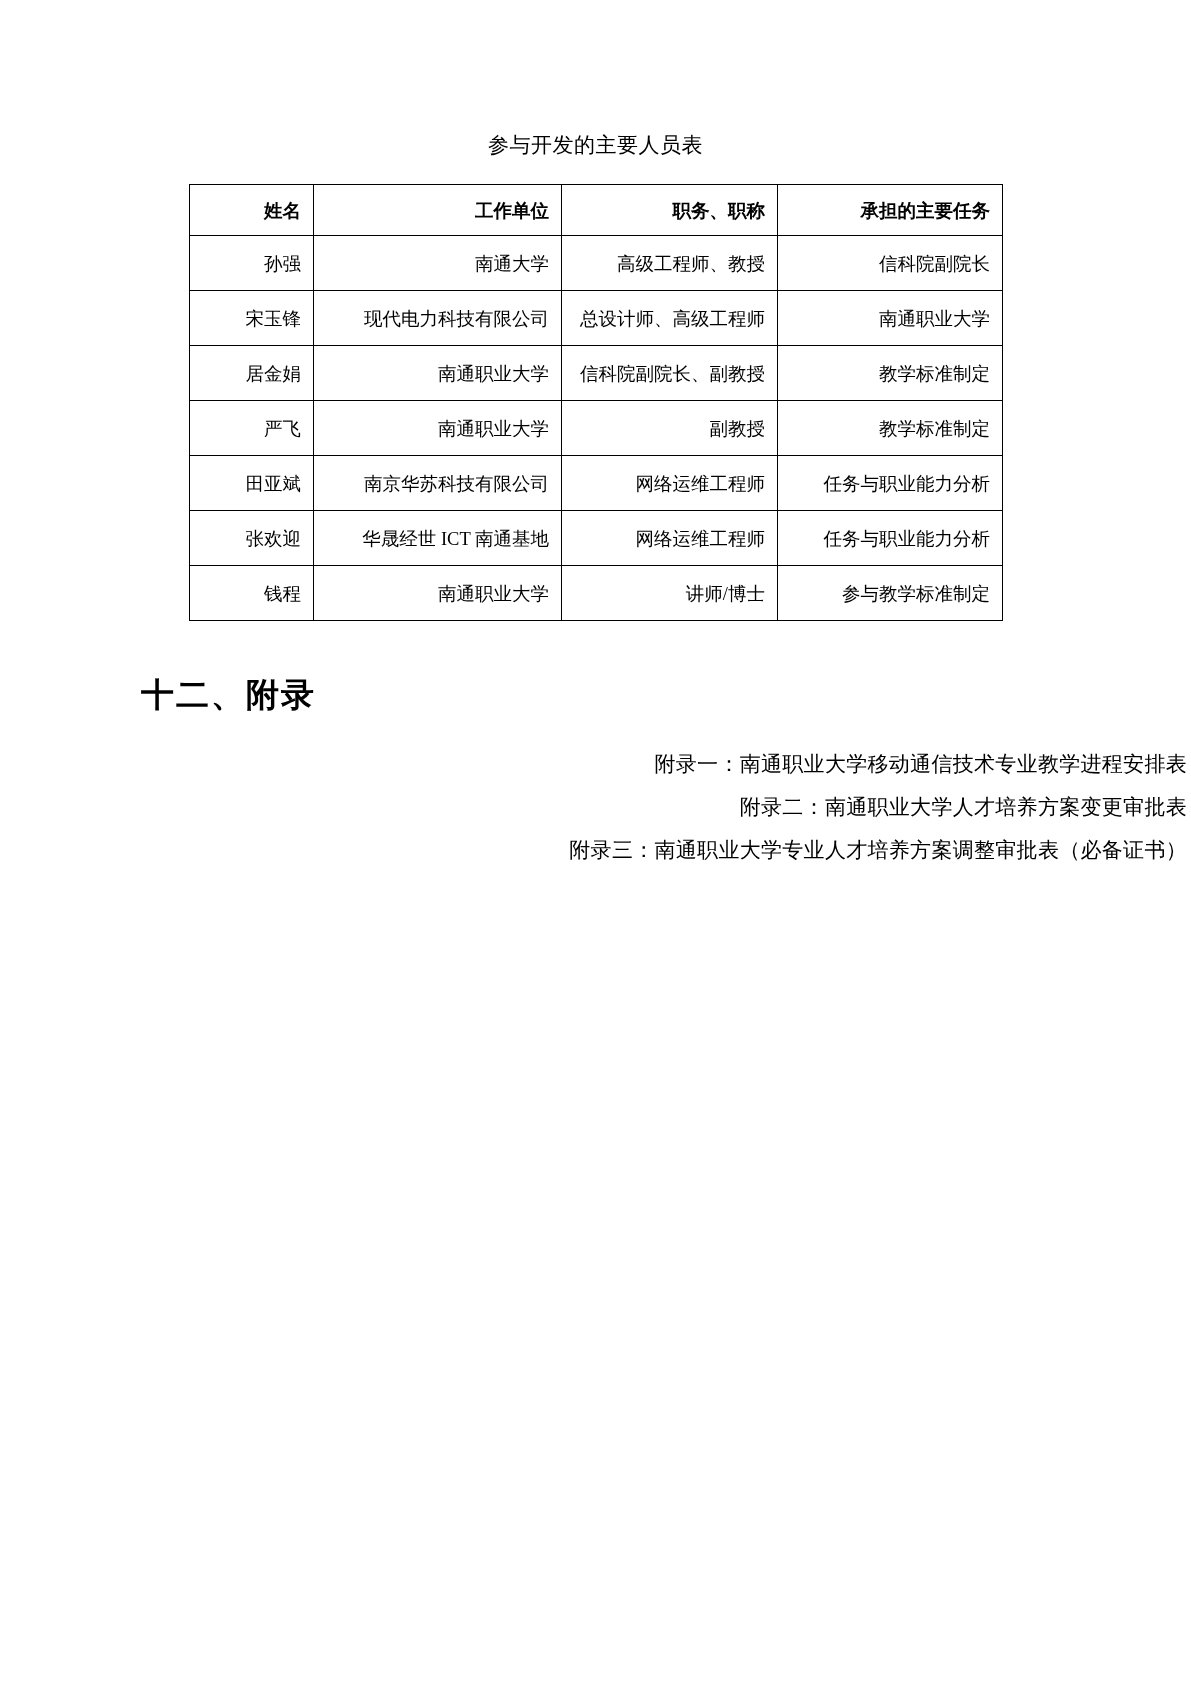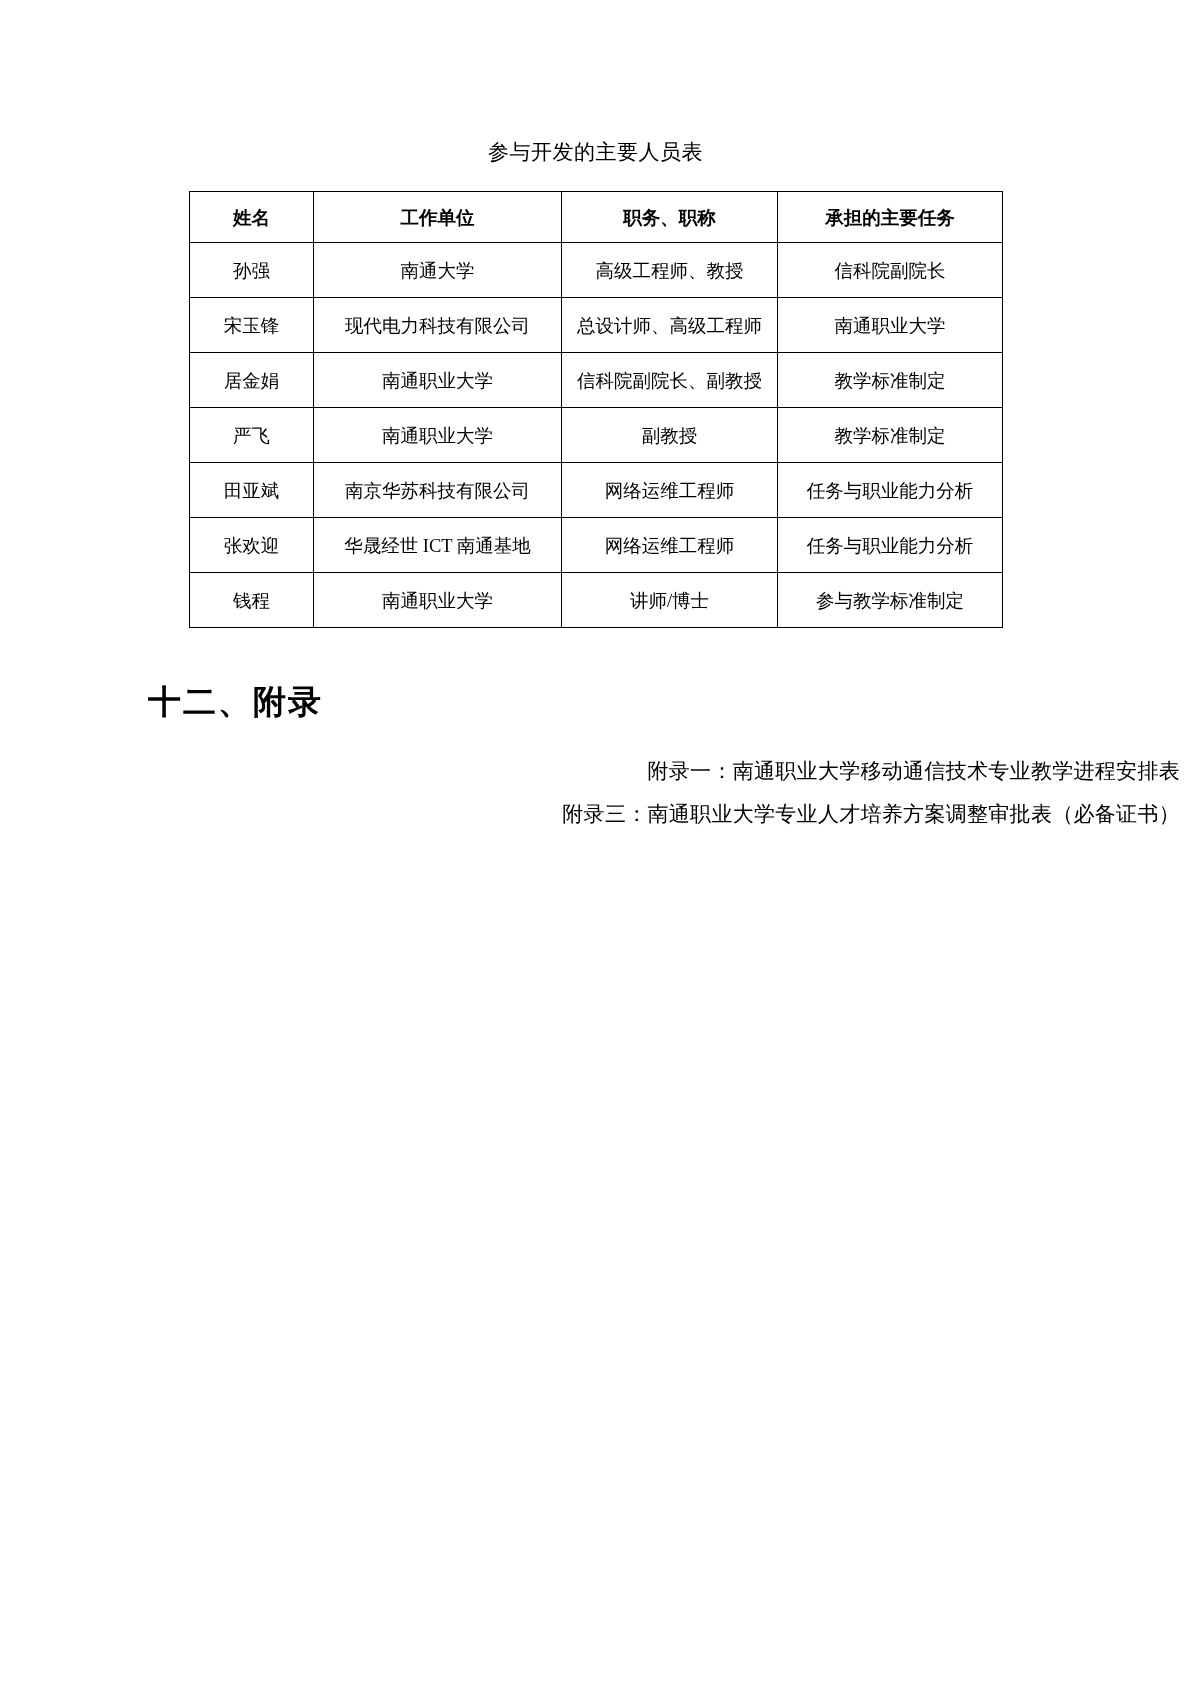--- a/index.html
+++ b/index.html
@@ -12,21 +12,21 @@
     height: 1684px;
     font-family: "Liberation Serif", "DejaVu Serif", serif;
     color: #000000;
     position: relative;
     overflow: hidden;
   }
   .page {
     width: 1191px;
     height: 1350px;
     box-sizing: border-box;
-    padding: 11px;
+    padding: 4px;
     position: relative;
   }
 
   
   .table-caption {
     text-align: center;
     font-size: 21px;
     line-height: 1;
     margin: 0;
     padding-top: 131px;
@@ -42,21 +42,21 @@
     border-collapse: collapse;
     width: 100%;
     table-layout: fixed;
   }
   table.staff-table td, table.staff-table th {
     border: 1px solid #000000;
     font-size: 18.5px;
     padding: 0 12px;
     height: 54px;
     vertical-align: middle;
-    text-align: center;
+    text-align: right;
     font-weight: normal;
   }
   table.staff-table thead th {
     font-weight: bold;
     height: 50px;
   }
   col.c1 { width: 124px; }
   col.c2 { width: 248px; }
   col.c3 { width: 216px; }
   col.c4 { width: 225px; }
@@ -152,16 +152,17 @@
           <td>参与教学标准制定</td>
         </tr>
       </tbody>
     </table>
   </div>
 
   <h1 class="section-heading">十二、附录</h1>
 
   <ul class="appendix-list">
     <li>附录一：南通职业大学移动通信技术专业教学进程安排表</li>
+    <li>附录二：南通职业大学人才培养方案变更审批表</li>
     <li>附录三：南通职业大学专业人才培养方案调整审批表（必备证书）</li>
   </ul>
 
 </div>
 
 </body></html>

